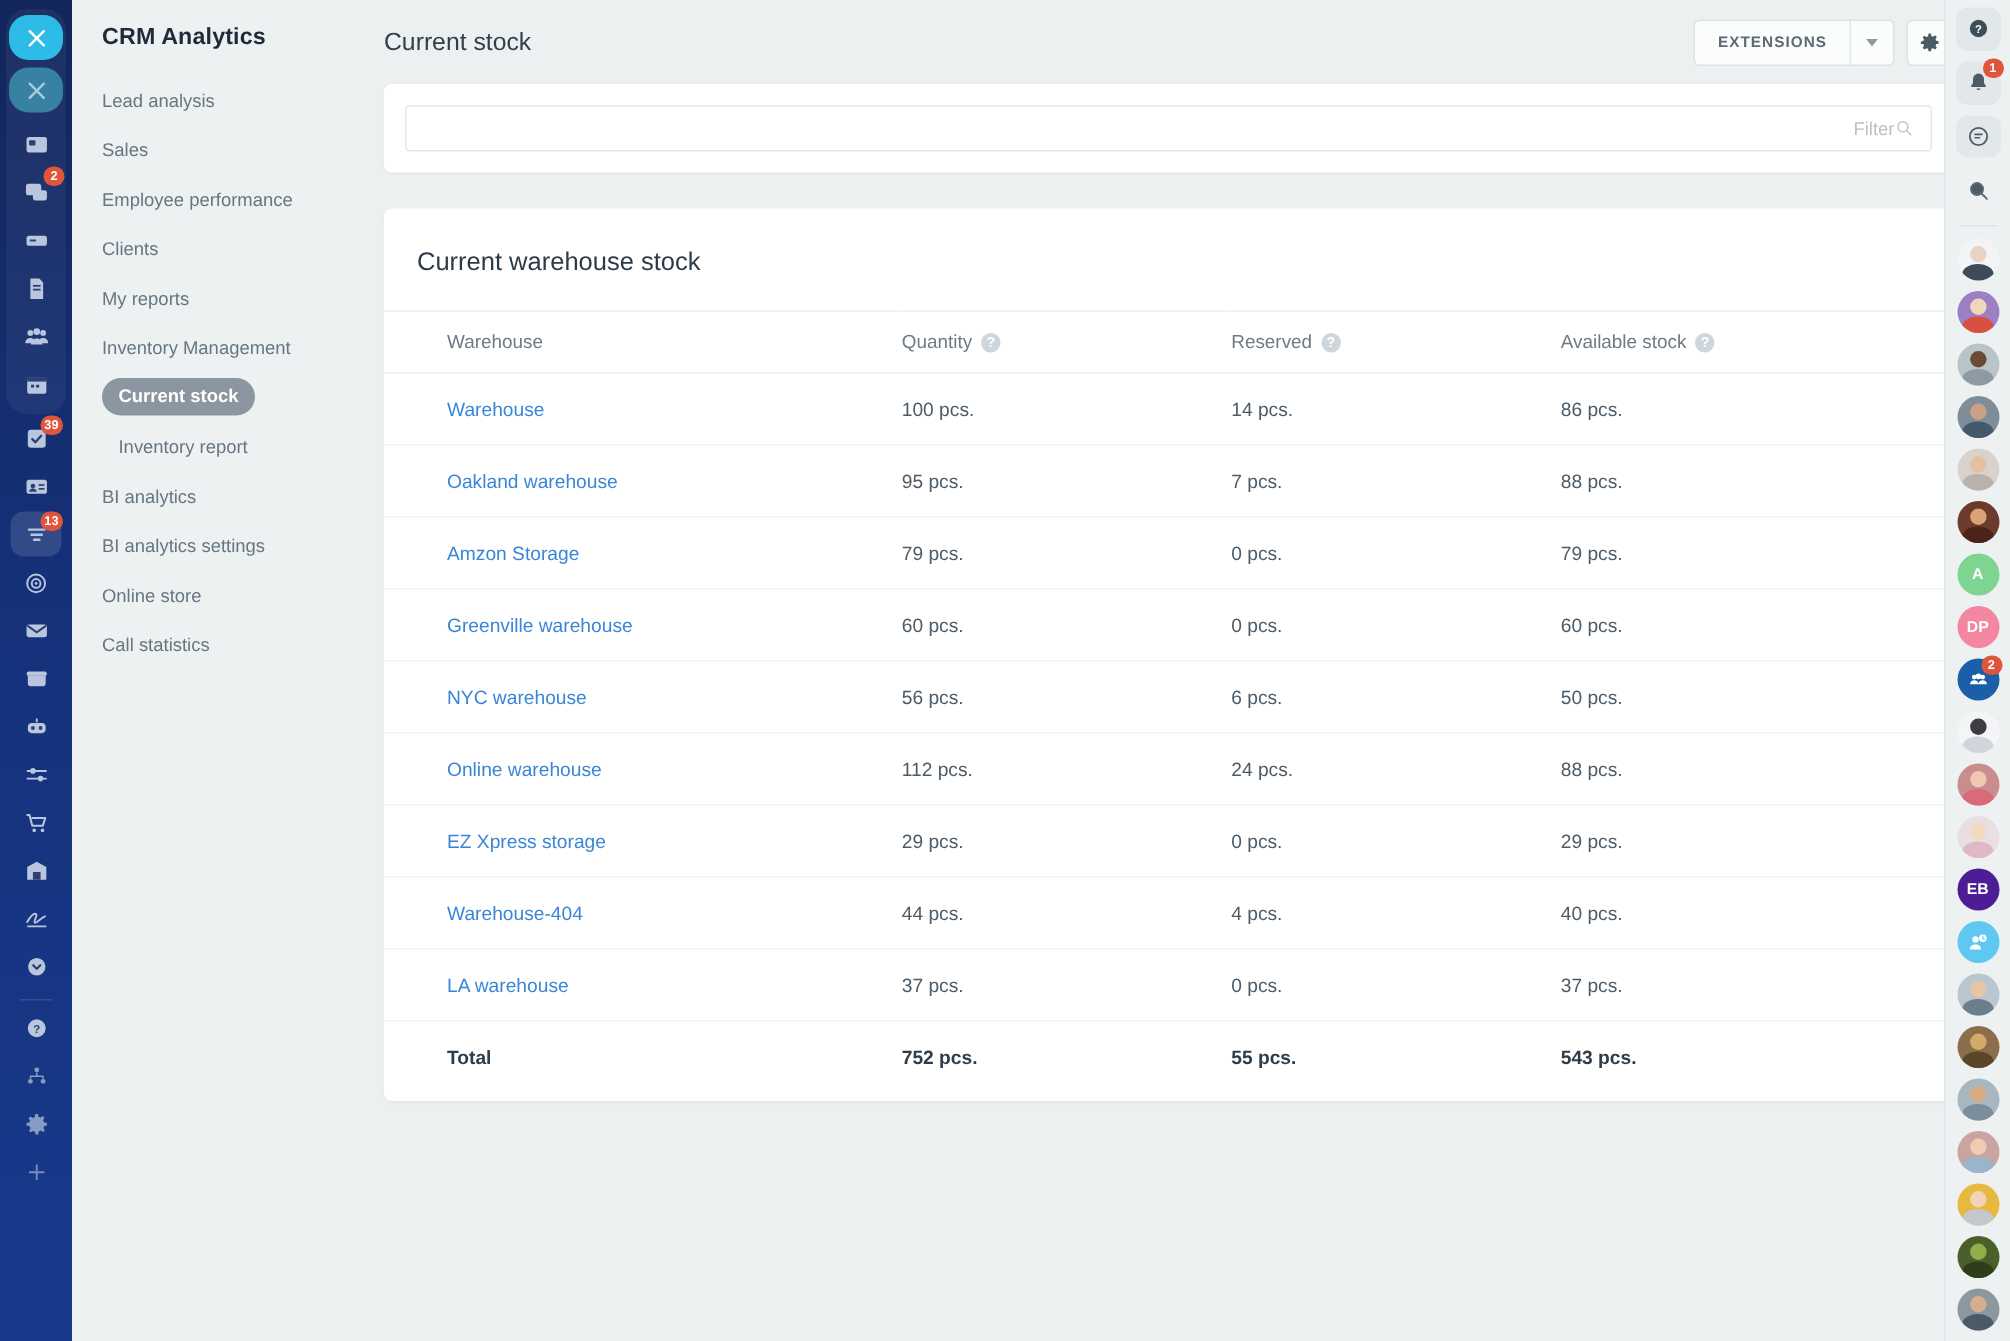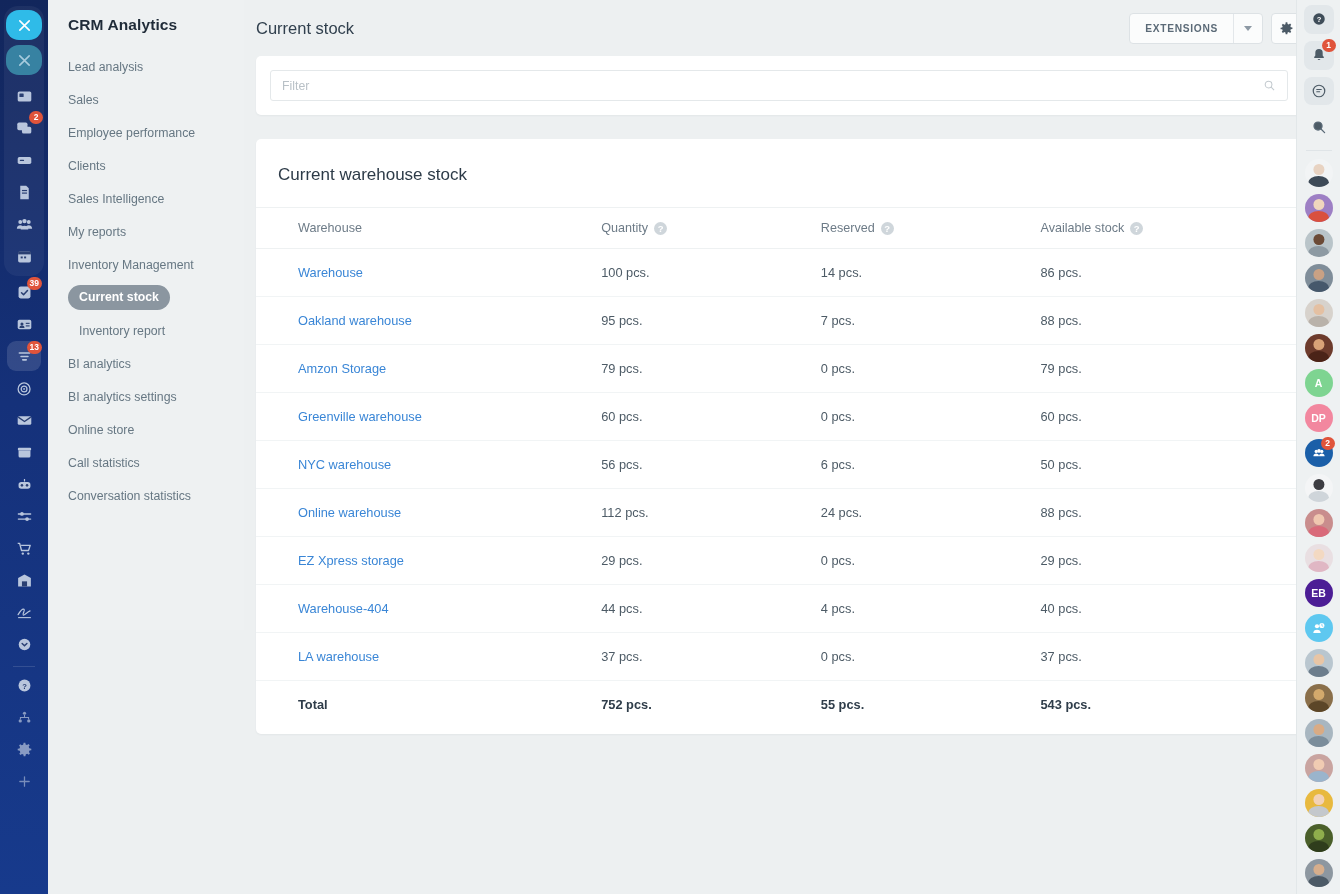--- a/index.html
+++ b/index.html
@@ -99,21 +99,21 @@
     margin: 0 38px 0 12px; background: #fff; border-radius: 5px;
     padding: 14px 14px; box-shadow: 0 1px 2px rgba(30,50,70,.05);
   }
   .filter-input {
     height: 31px; border: 1px solid #e4e8ea; border-radius: 3px;
     display: flex; align-items: center; padding: 0 11px; background: #fff;
     position: relative;
   }
   .filter-input input {
     flex: 1; border: 0; outline: none; font-size: 12.3px; color: #47555f;
-    font-family: "Liberation Sans", sans-serif; background: transparent;
+    font-family: "Liberation Sans", sans-serif; background: transparent; text-align: right;
   }
   .filter-input input::placeholder { color: #b9c1c7; }
   .filter-input svg { width: 13px; height: 13px; stroke: #c2c9ce; fill: none; stroke-width: 1.6; }
 
   .table-card {
     margin: 24px 38px 0 12px; background: #fff; border-radius: 5px;
     box-shadow: 0 1px 2px rgba(30,50,70,.05); padding-bottom: 6px;
   }
   .table-card-title {
     font-size: 17px; color: #2d3b48; padding: 26px 0 22px 22px;
@@ -347,32 +347,30 @@
     </div>
   </div>
 
   <div class="menu-panel">
     <div class="menu-title">CRM Analytics</div>
     <div>
       <div class="menu-item">Lead analysis</div>
       <div class="menu-item">Sales</div>
       <div class="menu-item">Employee performance</div>
       <div class="menu-item">Clients</div>
-      <div class="menu-item">Sales Intelligence</div>
       <div class="menu-item">My reports</div>
       <div class="menu-item">Inventory Management</div>
       <div class="menu-item active-wrap">
         <span class="pill">Current stock</span>
       </div>
       <div class="menu-item sub">Inventory report</div>
       <div class="menu-item">BI analytics</div>
       <div class="menu-item">BI analytics settings</div>
       <div class="menu-item">Online store</div>
       <div class="menu-item">Call statistics</div>
-      <div class="menu-item">Conversation statistics</div>
     </div>
   </div>
 
   <div class="main">
 
     <div class="topbar">
       <div class="page-title">Current stock</div>
       <div class="btn-group">
         <div class="ext-btn">
           <span class="ext-label">EXTENSIONS</span>

